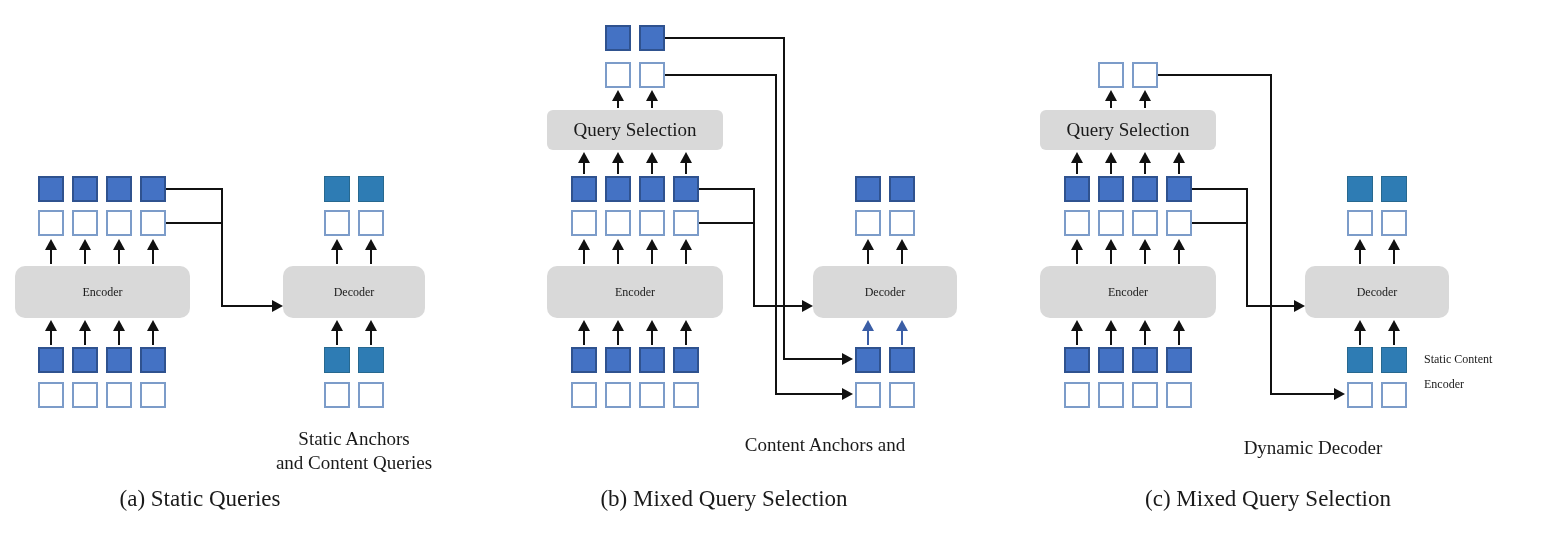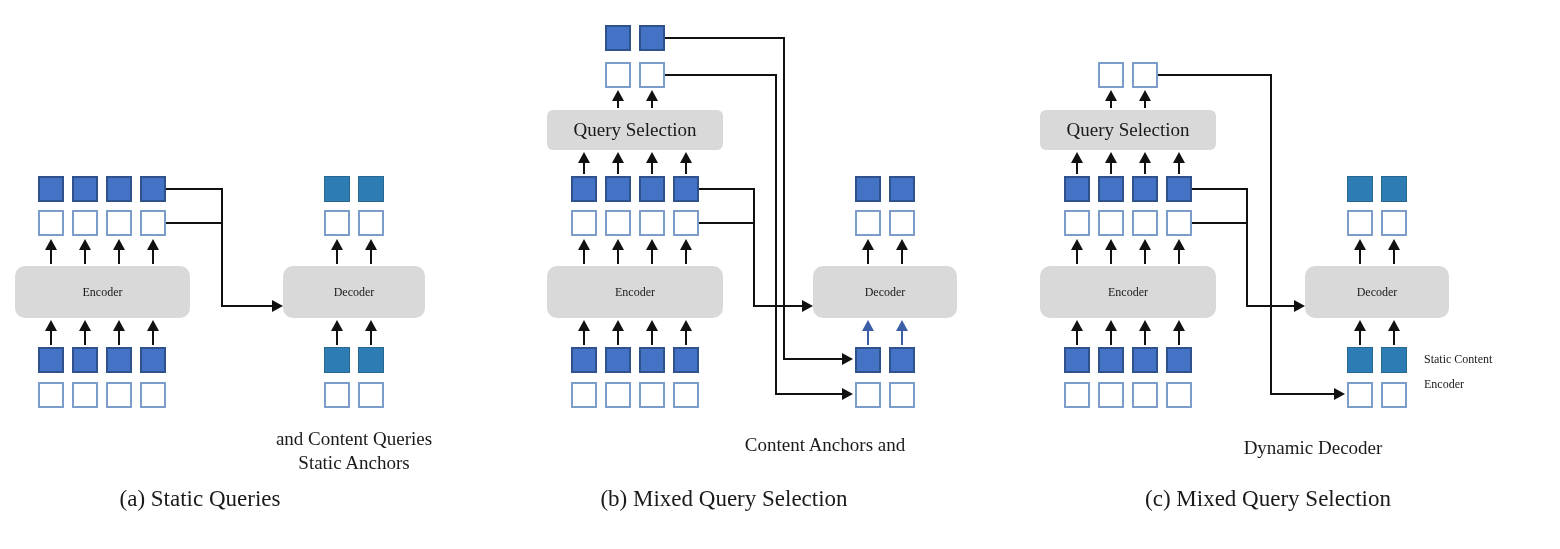--- a/index.html
+++ b/index.html
@@ -105,22 +105,22 @@
     <div class="row" style="left:324px;top:347px">
       <div class="sq s"></div>
       <div class="sq s"></div>
     </div>
     <div class="row" style="left:324px;top:382px">
       <div class="sq o"></div>
       <div class="sq o"></div>
     </div>
 
     <div class="note" style="left:354px;top:427px">
+      <div>Static Anchors</div>
       <div>and Content Queries</div>
-      <div>Static Anchors</div>
     </div>
     <div class="caption" style="left:200px;top:486px">(a) Static Queries</div>
   </div>
 
   <div>
     <div class="row" style="left:605px;top:25px">
       <div class="sq f"></div>
       <div class="sq f"></div>
     </div>
     <div class="row" style="left:605px;top:62px">

